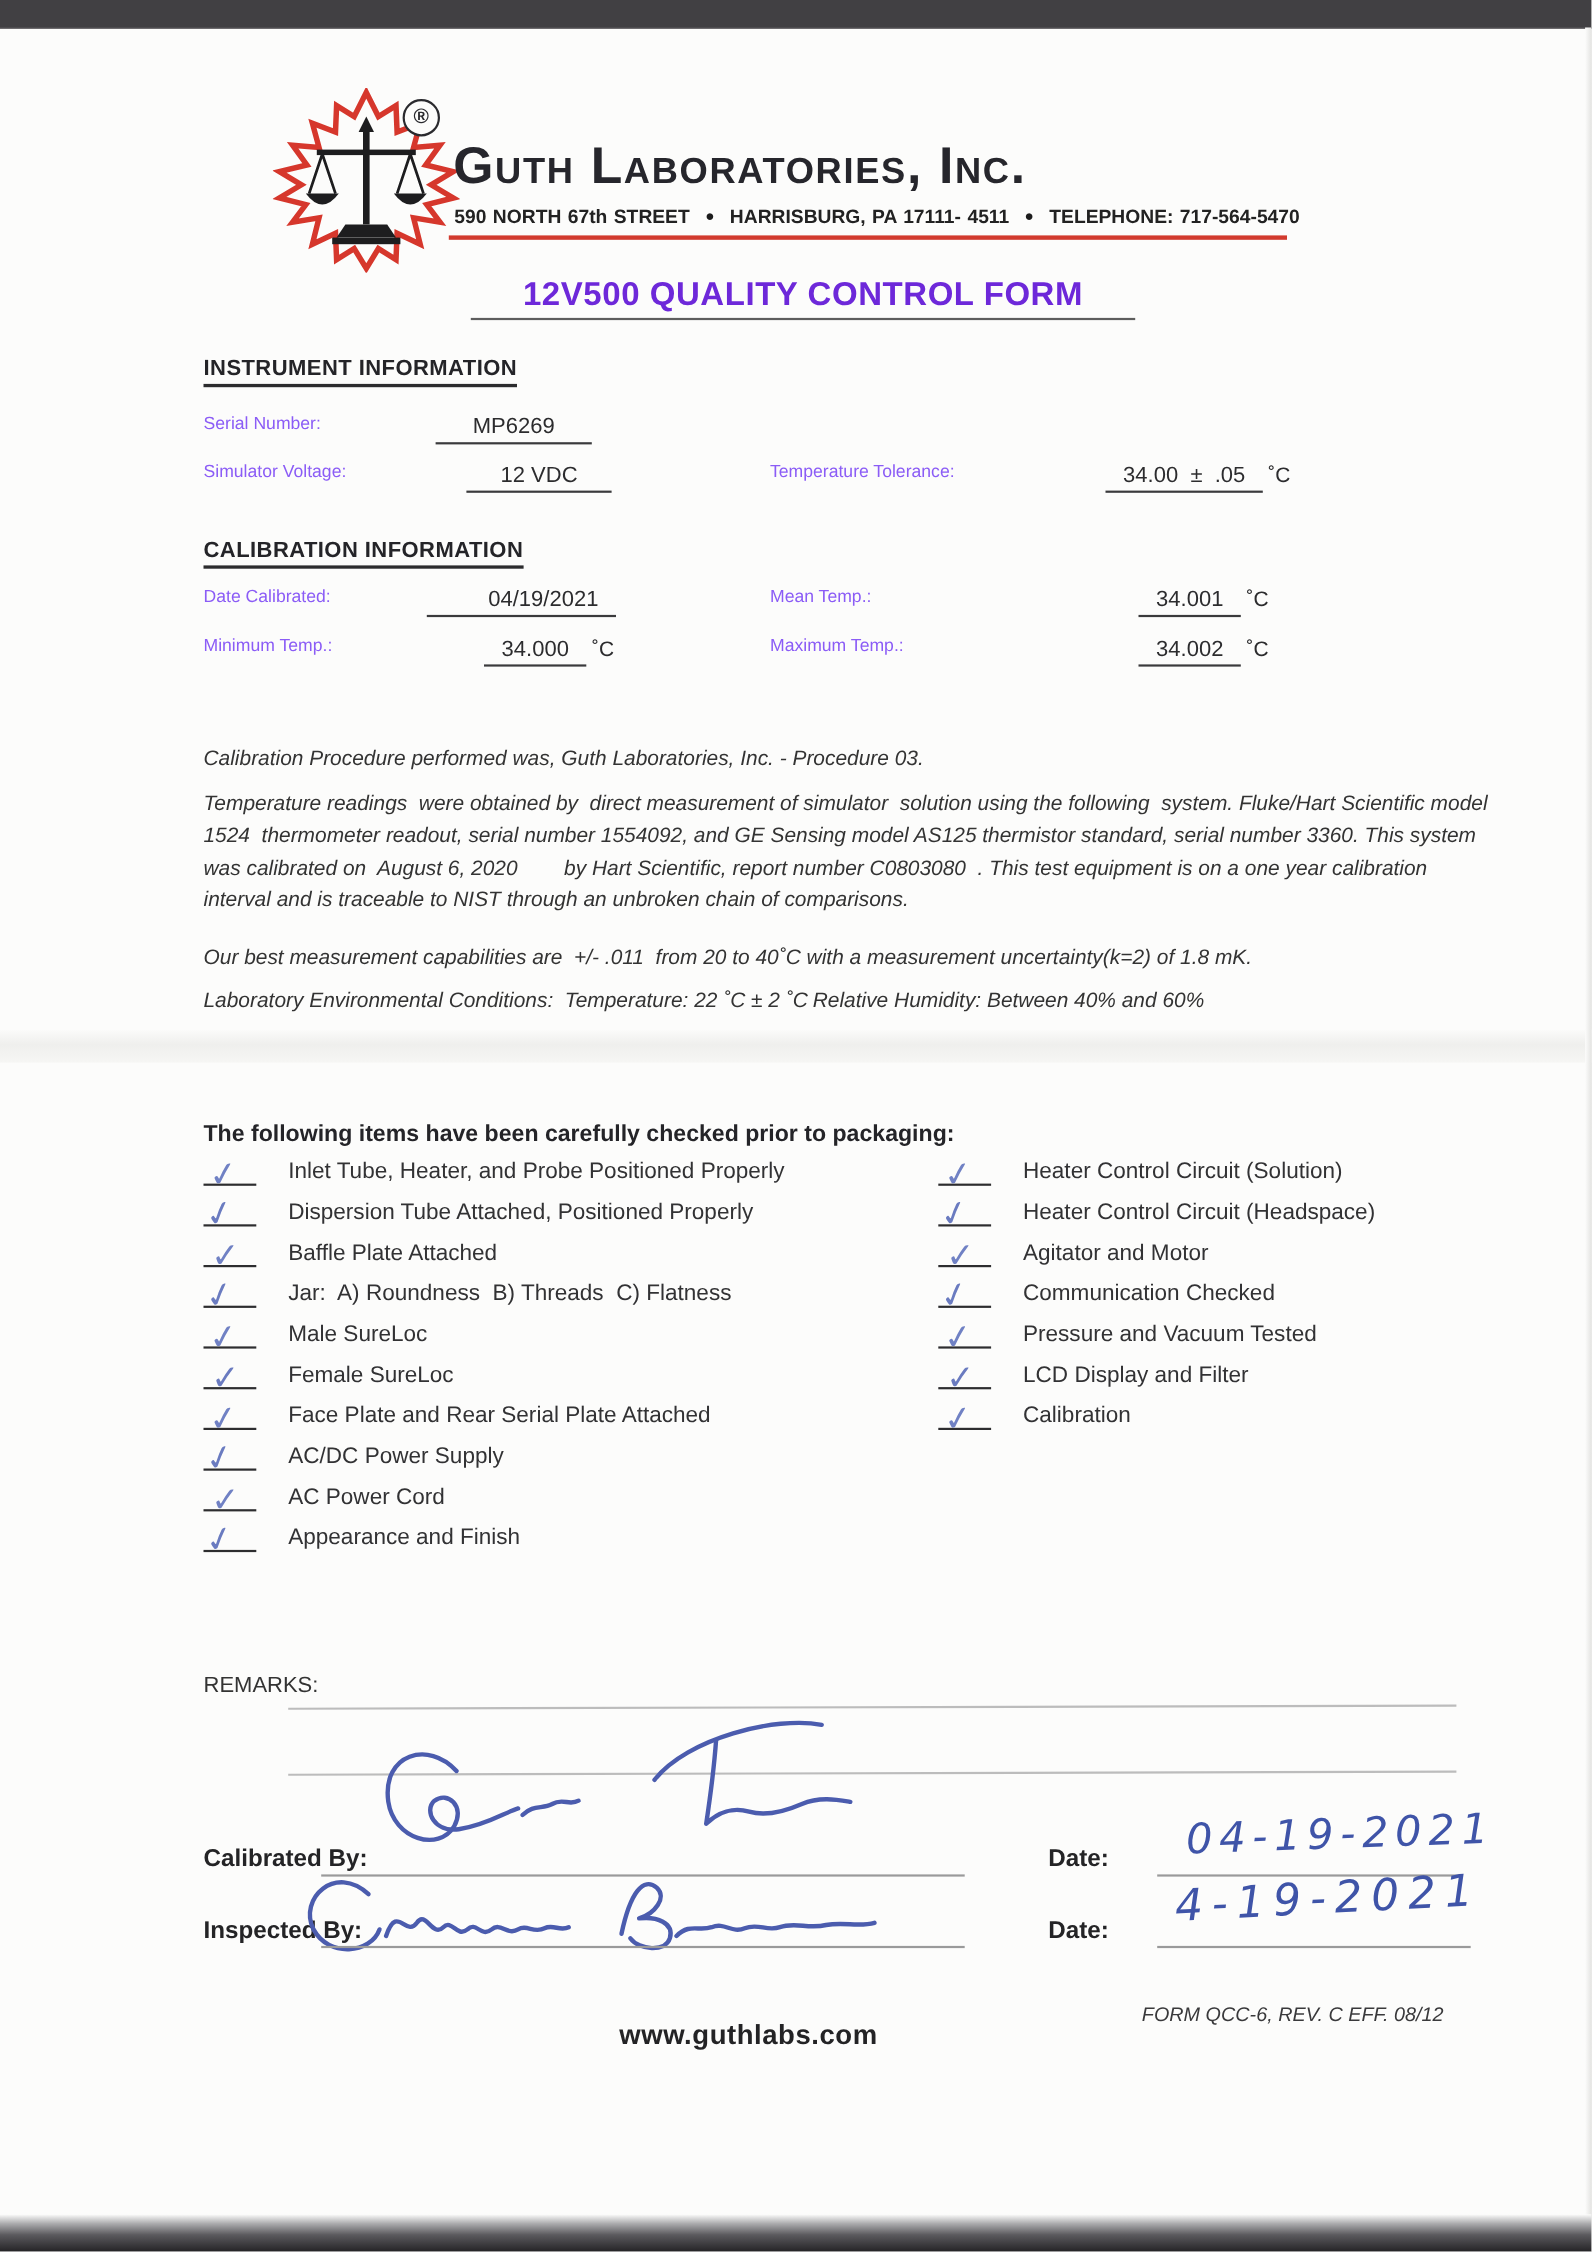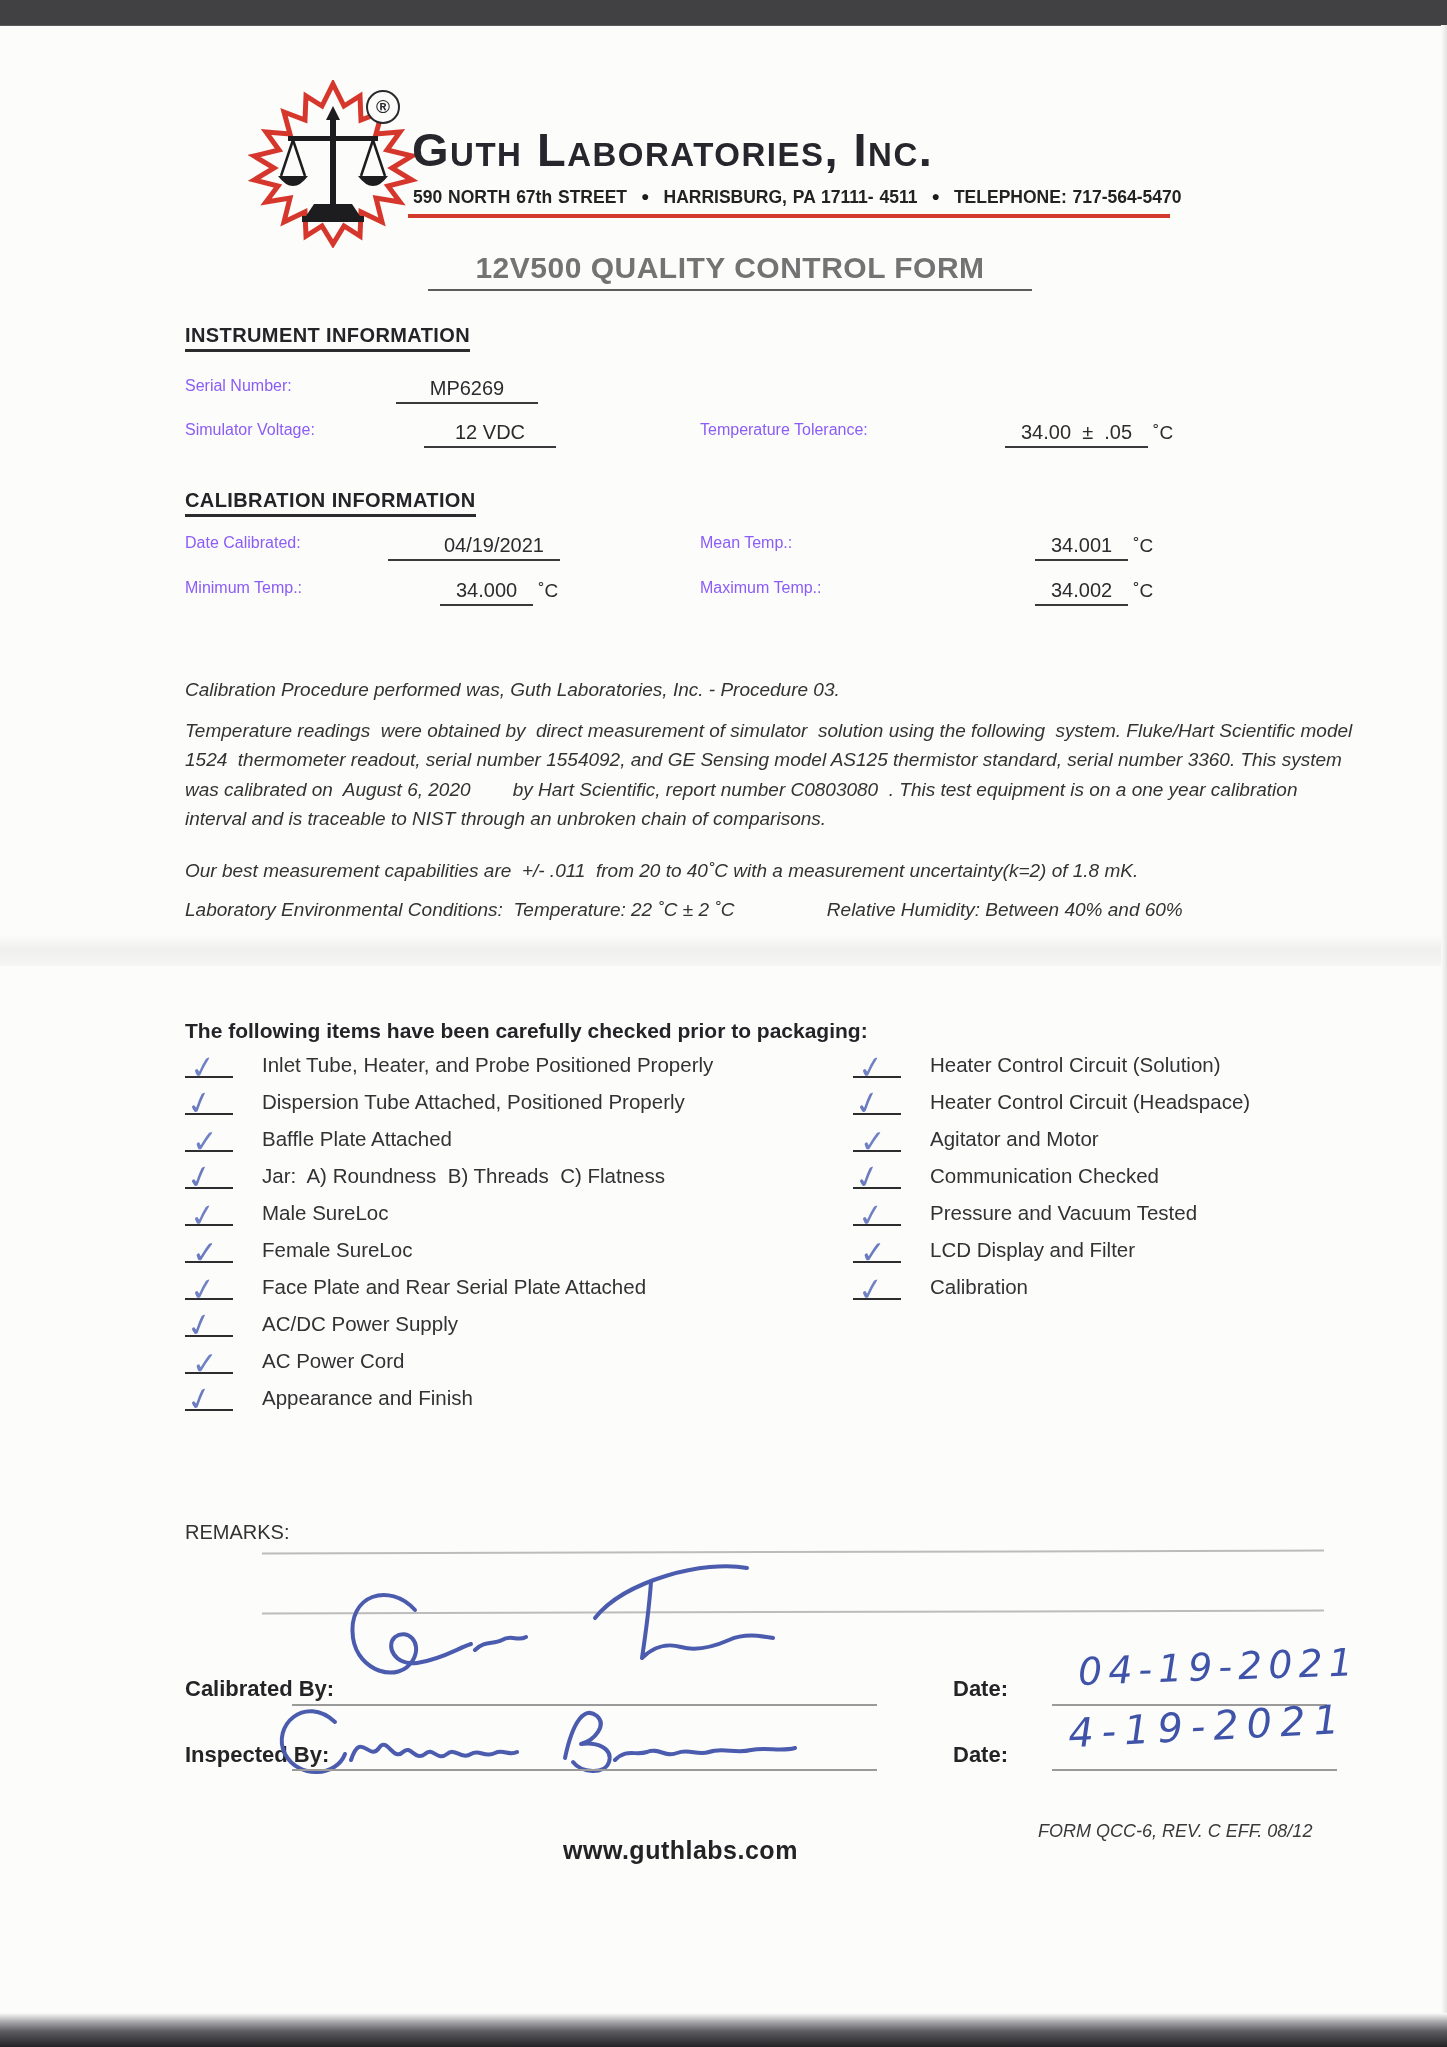--- a/index.html
+++ b/index.html
@@ -21,21 +21,21 @@
   .logo-wrap{left:248px;top:80px;width:170px;height:168px;}
   .regmark{left:366px;top:90px;width:30px;height:30px;border:2.5px solid #2a2a2e;border-radius:50%;
     font-size:19px;font-weight:bold;color:#2a2a2e;display:flex;align-items:center;justify-content:center;background:#fcfcfb;}
   .company-name{left:412px;top:122px;font-variant:small-caps;font-weight:800;font-size:47px;
     letter-spacing:1.5px;color:#26262c;}
   .address-line{left:413px;top:187px;font-size:17.5px;font-weight:700;color:#222;white-space:pre;word-spacing:1px;}
   .address-line .sep{color:#1c1c1c;font-size:14px;padding:0 14px;vertical-align:2px;}
   .red-rule{left:408px;top:214px;width:762px;border-top:4px solid #d23a2e;}
 
   .doc-title{left:428px;top:251px;width:604px;text-align:center;font-size:30px;font-weight:700;
-    letter-spacing:0.5px;color:#737373;padding-bottom:4px;border-bottom:2.5px solid #5d5d5d;}
+    letter-spacing:0.5px;color:#6d28d9;padding-bottom:4px;border-bottom:2.5px solid #5d5d5d;}
 
   .sec-head{font-size:20px;font-weight:700;letter-spacing:0.4px;color:#242428;
     border-bottom:3px solid #2c2c2e;padding-bottom:2px;display:inline-block;}
   .lbl{font-size:16px;color:#8b5cf6;}
   .val{font-size:20px;color:#2c2c2e;border-bottom:2px solid #3a3a3c;padding:0 16px 2px 16px;
     text-align:center;white-space:pre;display:inline-block;}
   .unit{font-size:19px;color:#2c2c2e;padding-left:5px;}
 
   .stmt{font-size:20px;font-weight:700;color:#242426;}
   .para{font-style:italic;font-size:19px;color:#333;line-height:1.55;white-space:pre-wrap;width:1170px;}
@@ -119,21 +119,21 @@
     <span class="abs" style="left:440px;"><span class="val">34.000</span><span class="unit">˚C</span></span>
     <span class="abs lbl" style="left:700px;">Maximum Temp.:</span>
     <span class="abs" style="left:1035px;"><span class="val">34.002</span><span class="unit">˚C</span></span>
   </div>
 
   <div class="abs para" style="left:185px;top:675px;">Calibration Procedure performed was, Guth Laboratories, Inc. - Procedure 03.</div>
   <div class="abs para" style="left:185px;top:716px;">Temperature readings  were obtained by  direct measurement of simulator  solution using the following  system. Fluke/Hart Scientific model 1524  thermometer readout, serial number 1554092, and GE Sensing model AS125 thermistor standard, serial number 3360. This system was calibrated on  August 6, 2020        by Hart Scientific, report number C0803080  . This test equipment is on a one year calibration interval and is traceable to NIST through an unbroken chain of comparisons.</div>
   <div class="abs para" style="left:185px;top:856px;">Our best measurement capabilities are  +/- .011  from 20 to 40˚C with a measurement uncertainty(k=2) of 1.8 mK.</div>
   <div class="abs" style="left:185px;top:895px;width:1170px;">
     <span class="para" style="width:auto;font-style:italic;">Laboratory Environmental Conditions:  Temperature: 22 ˚C ± 2 ˚C</span>
-    <span class="para" style="width:auto;margin-left:88px;">Relative Humidity: Between 40% and 60%</span>
+    <span class="para" style="width:auto;">Relative Humidity: Between 40% and 60%</span>
   </div>
 
   <div class="abs chk-head" style="left:185px;top:980px;margin-top:39px;">The following items have been carefully checked prior to packaging:</div>
 
   <div class="abs chk-col" style="left:185px;top:1046px;">
     <div class="chk-row">
         <span class="chk-box">
           <span class="chk-line"></span>
           <span class="tick">✓</span>
         </span>

